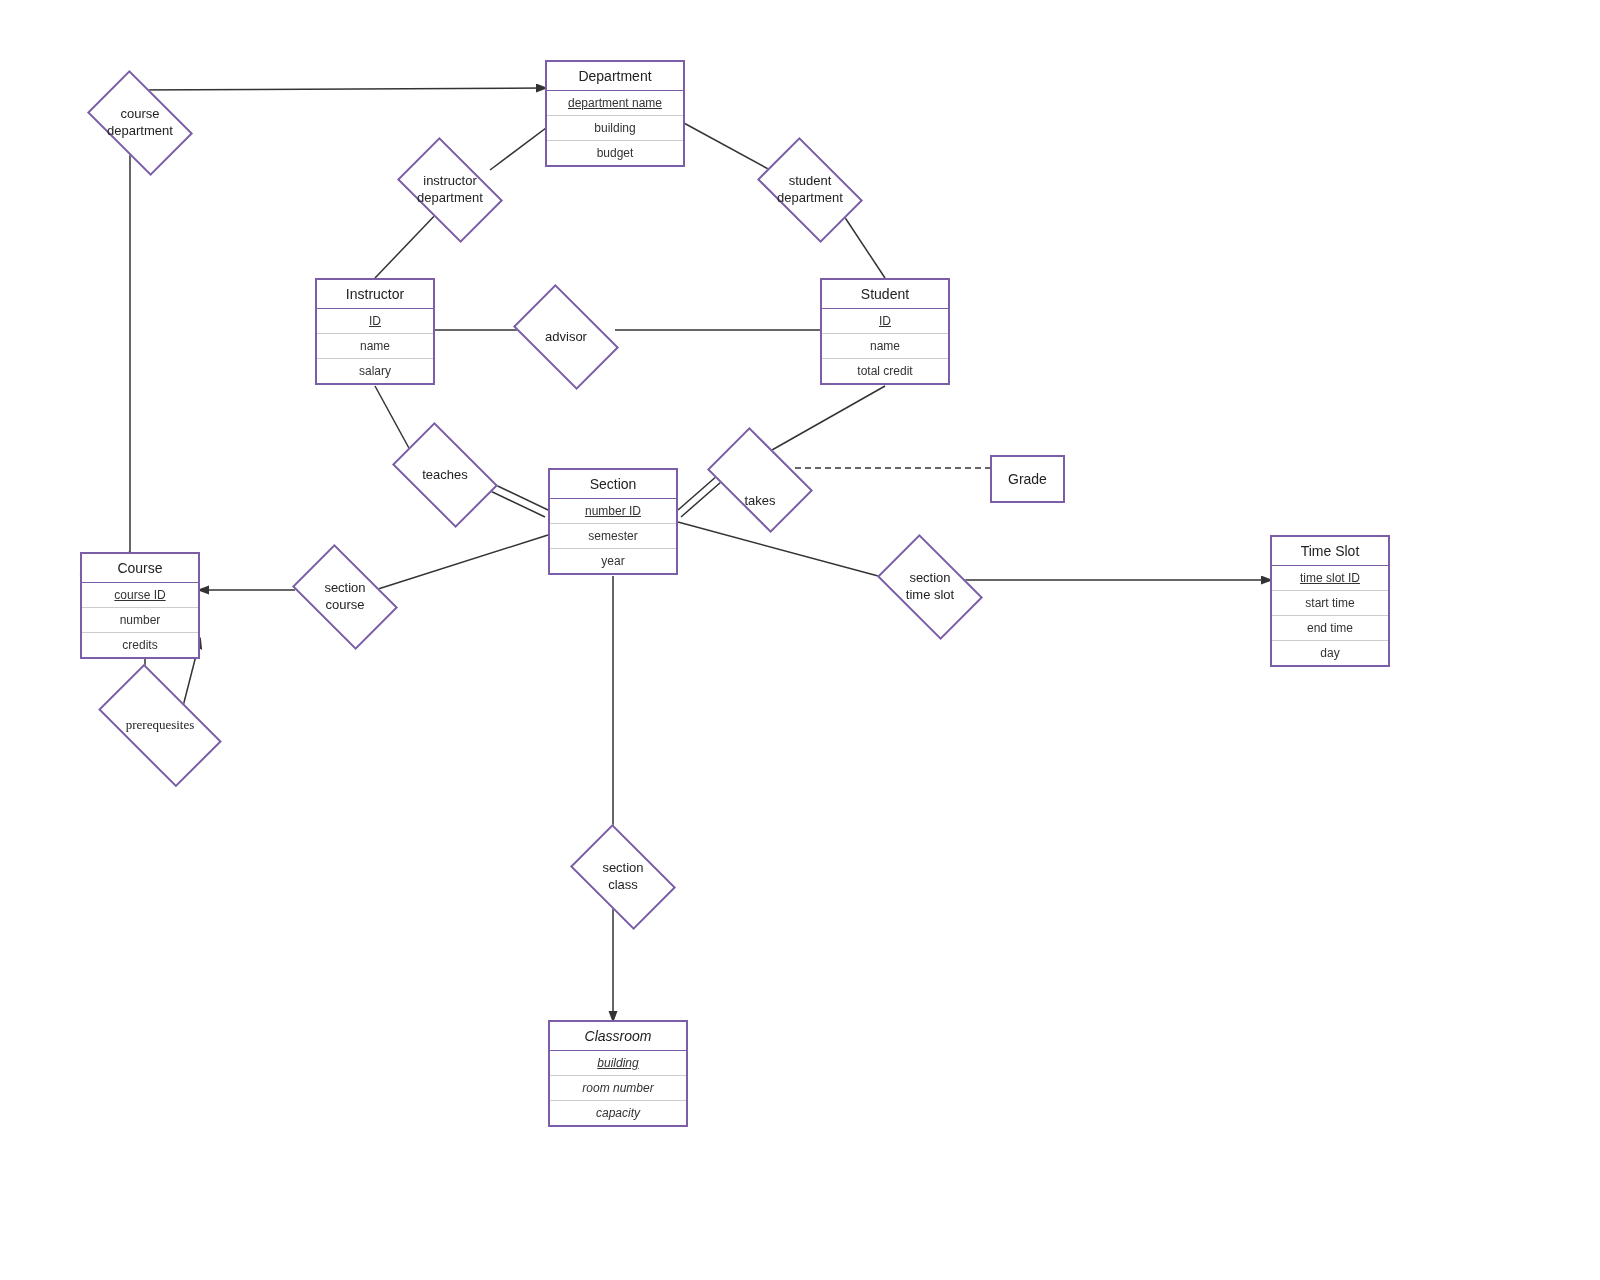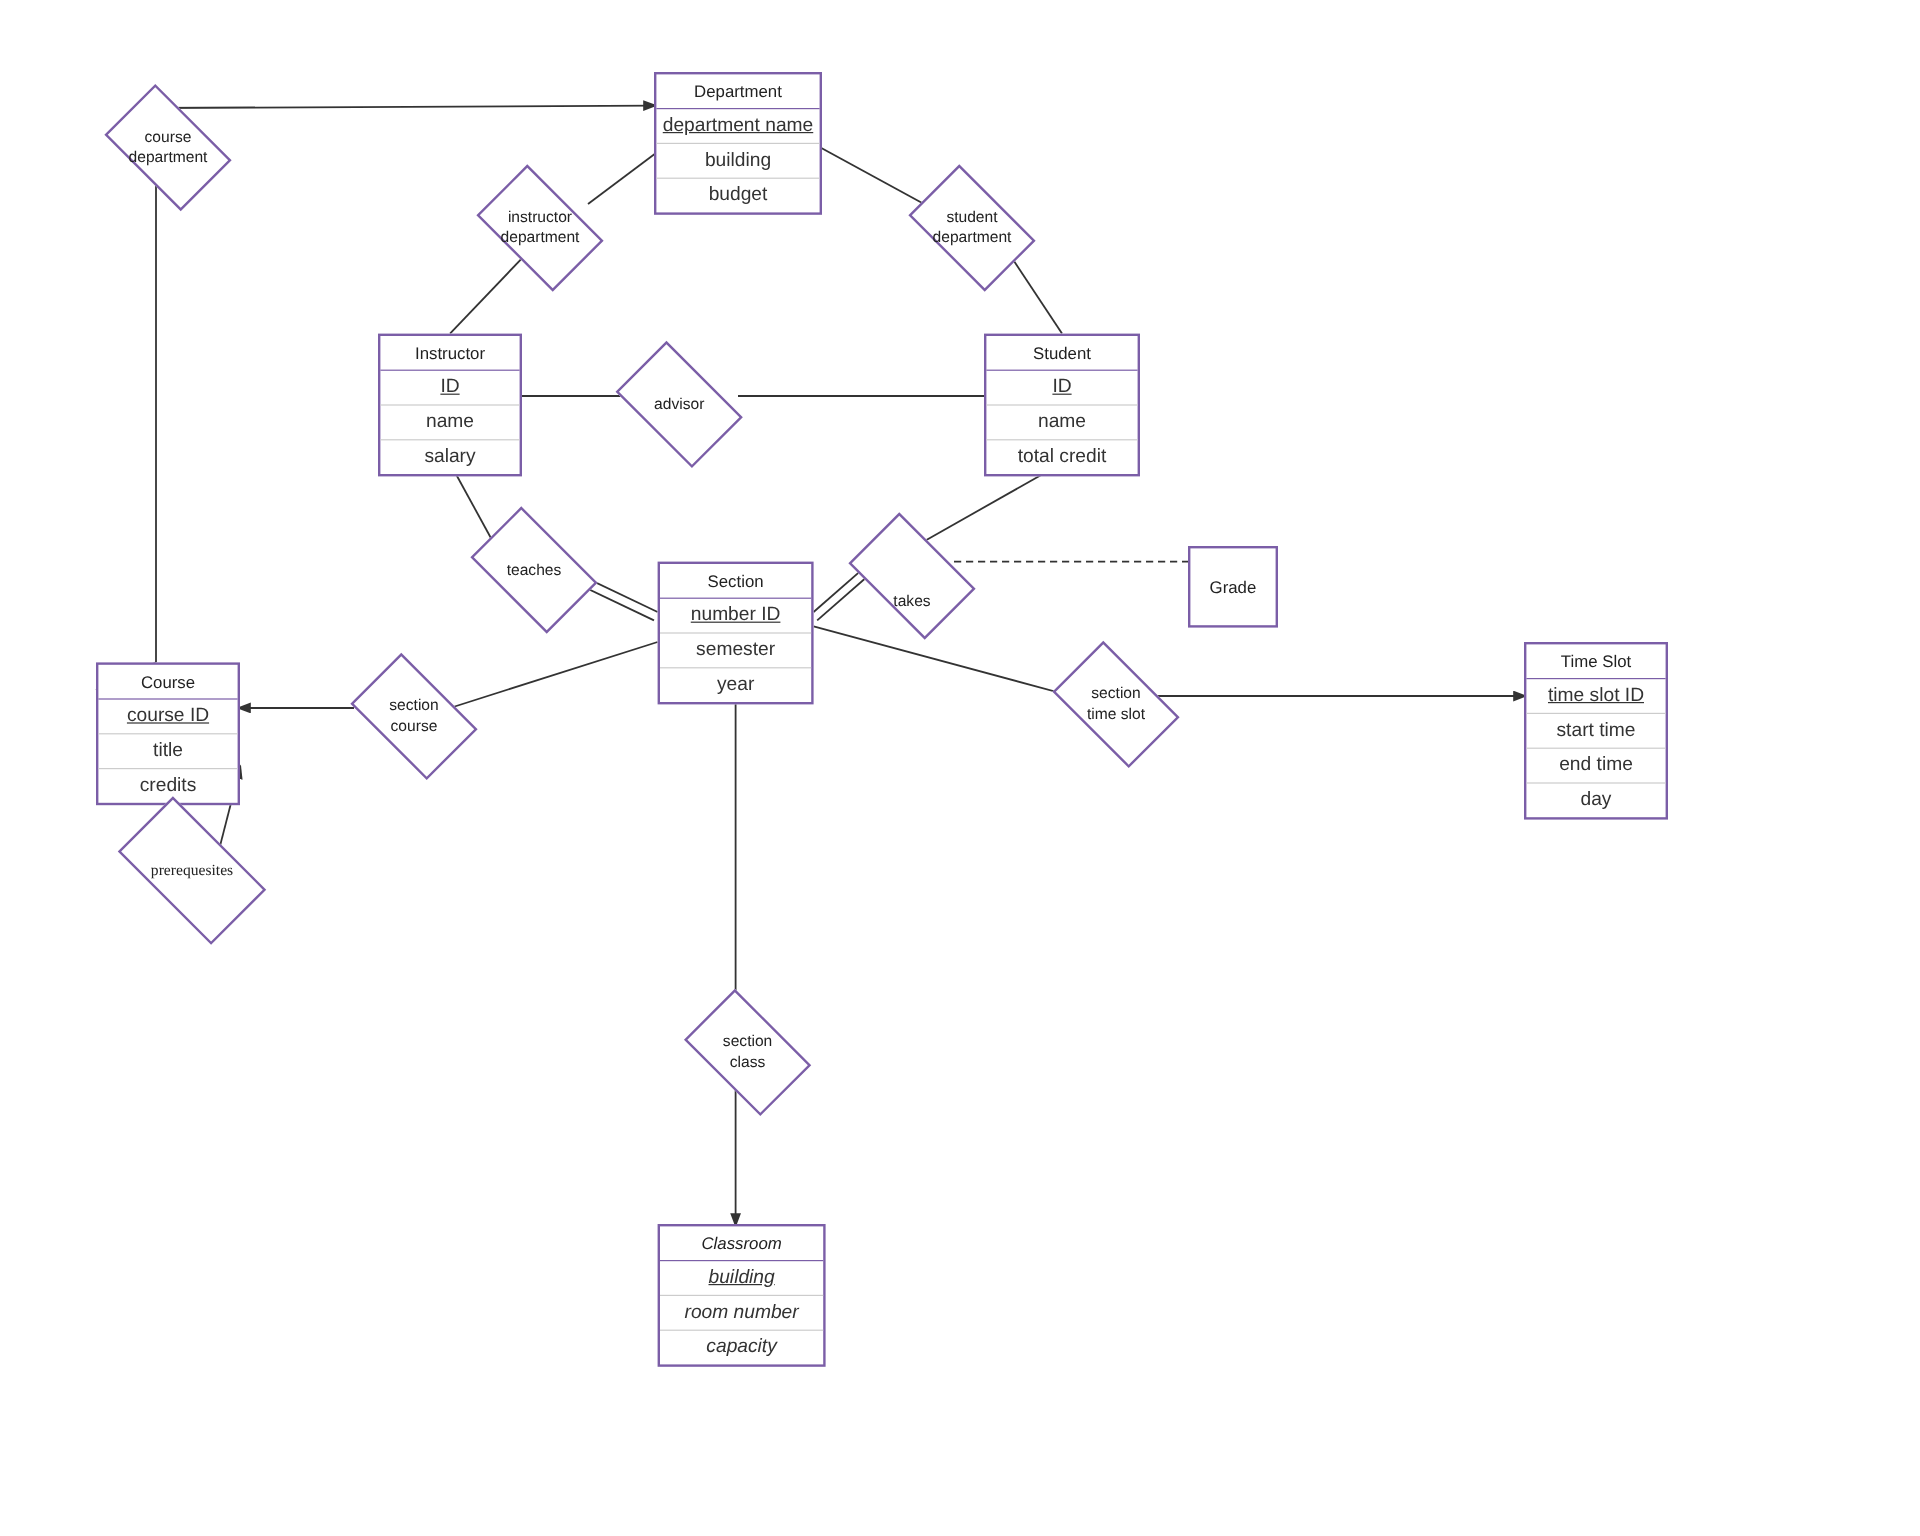--- a/index.html
+++ b/index.html
@@ -25,21 +25,21 @@
       text-align: center;
     }
     .entity .entity-title {
       padding: 6px 12px;
       font-size: 14px;
       color: #222;
       border-bottom: 1px solid #7b5ea7;
     }
     .entity .entity-attr {
       padding: 5px 0;
-      font-size: 16px;
+      font-size: 12px;
       color: #333;
       border-bottom: 1px solid #ccc;
     }
     .entity .entity-attr:last-child {
       border-bottom: none;
     }
     .entity .entity-attr.pk {
       text-decoration: underline;
     }
     
@@ -63,21 +63,21 @@
       font-size: 13px;
       color: #222;
       text-align: center;
       line-height: 1.3;
     }
     
     .grade-box {
       position: absolute;
       border: 2px solid #7b5ea7;
       background: #fff;
-      padding: 24px 16px;
+      padding: 14px 16px;
       font-size: 14px;
       color: #222;
       text-align: center;
     }
     svg#lines {
       position: absolute;
       top: 0; left: 0;
       width: 1600px;
       height: 1280px;
       pointer-events: none;
@@ -165,21 +165,21 @@
   <div class="entity" style="left:548px; top:468px; width:130px;">
     <div class="entity-title">Section</div>
     <div class="entity-attr pk">number ID</div>
     <div class="entity-attr">semester</div>
     <div class="entity-attr">year</div>
   </div>
 
   <div class="entity" style="left:80px; top:552px; width:120px;">
     <div class="entity-title">Course</div>
     <div class="entity-attr pk">course ID</div>
-    <div class="entity-attr">title</div>
+    <div class="entity-attr">number</div>
     <div class="entity-attr">credits</div>
   </div>
 
   <div class="entity" style="left:548px; top:1020px; width:140px;font-style:italic;">
     <div class="entity-title">Classroom</div>
     <div class="entity-attr pk">building</div>
     <div class="entity-attr">room number</div>
     <div class="entity-attr">capacity</div>
   </div>
 

